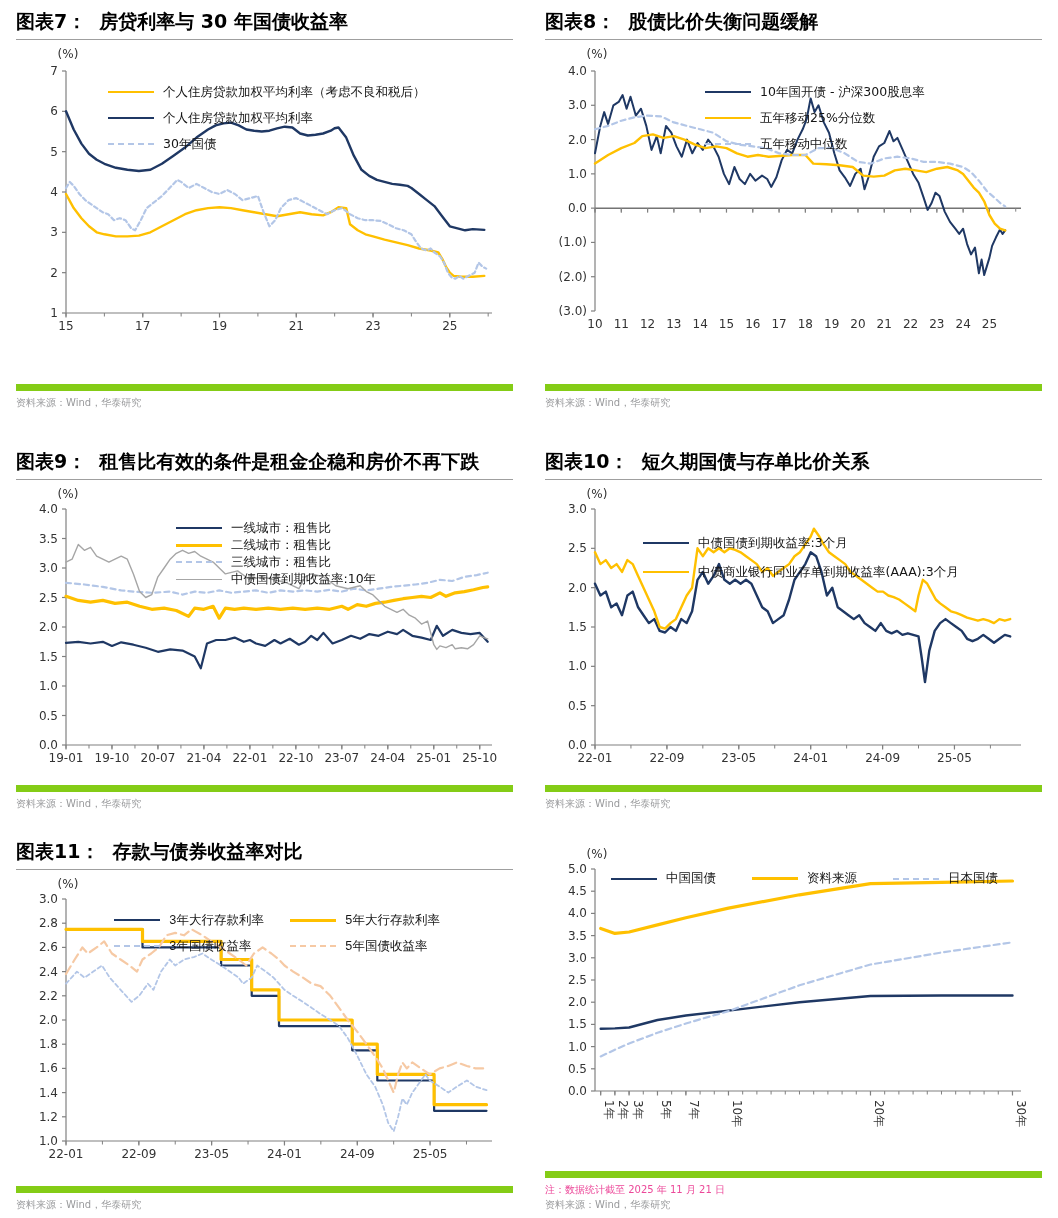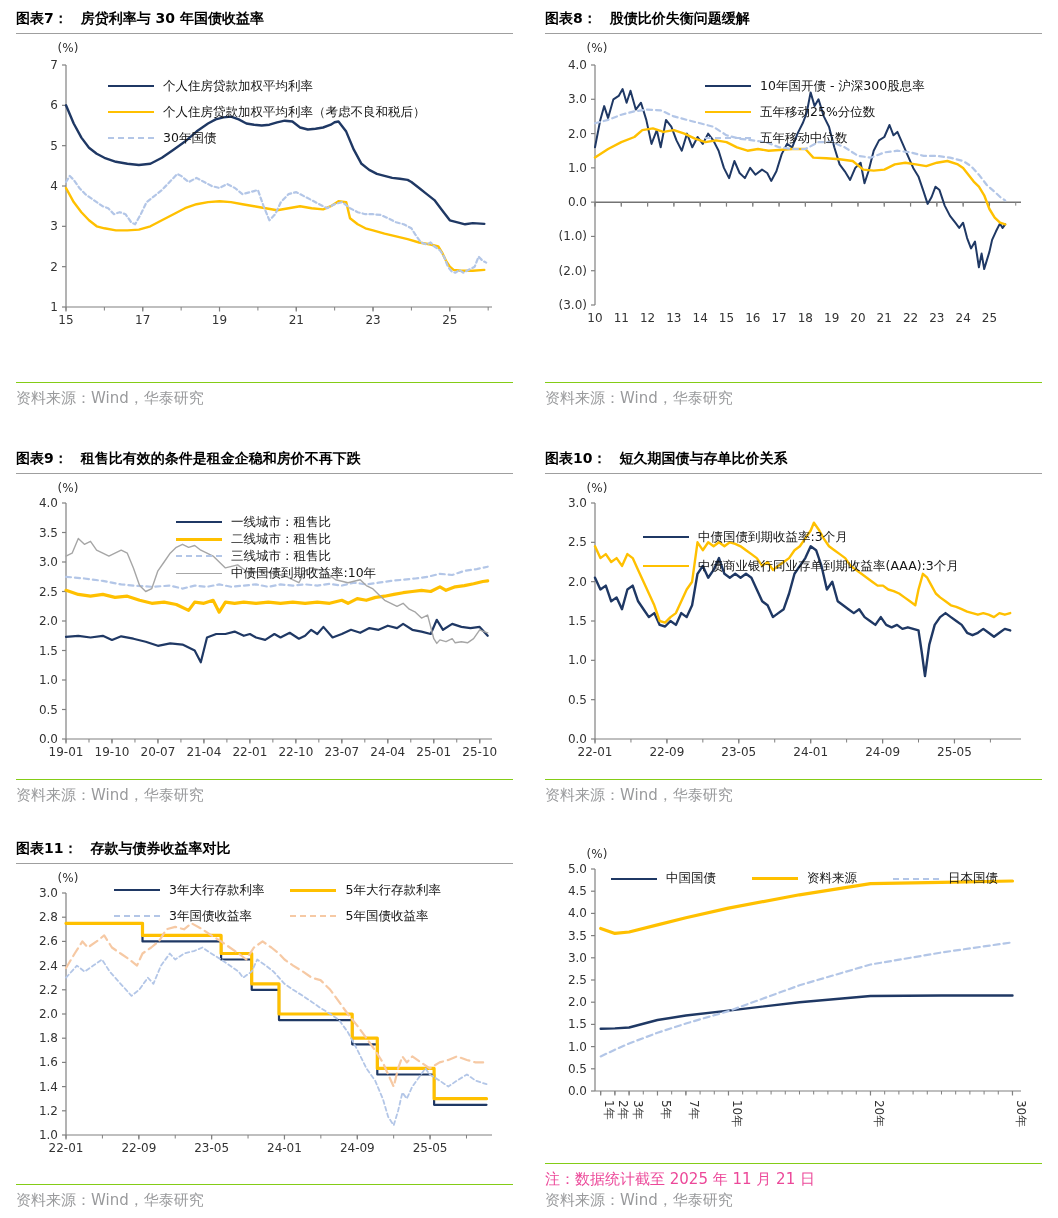--- a/index.html
+++ b/index.html
@@ -2,53 +2,53 @@
 <html><head>
 <meta charset="utf-8">
 <style>
   html,body{margin:0;padding:0;background:#ffffff;}
   body{width:1058px;height:1218px;font-family:"DejaVu Sans","Liberation Sans",sans-serif;color:#111;}
   .grid{display:grid;grid-template-columns:529px 529px;grid-template-rows:440px 390px 388px;width:1058px;height:1218px;}
   .fig{box-sizing:border-box;padding:10px 16px 30px 16px;display:flex;flex-direction:column;position:relative;overflow:hidden;}
   .fig:nth-child(3),.fig:nth-child(4){padding-bottom:24px;}
   .fig:nth-child(5),.fig:nth-child(6){padding-bottom:6px;}
   .fig-header{border-bottom:1.5px solid #9f9f9f;padding-bottom:5px;}
-  .fig-header h3{margin:0;font-size:14px;font-weight:700;color:#000;line-height:1.25;}
+  .fig-header h3{margin:0;font-size:19px;font-weight:700;color:#000;line-height:1.25;}
   .fig-title-prefix{margin-right:13px;}
   .chart-wrap{position:relative;flex:0 0 auto;}
   .chart-wrap svg{display:block;margin-top:5px;}
   .tick{font-size:12px;fill:#333;}
   .unit{fill:#333;}
   .legend{position:absolute;display:flex;flex-direction:column;gap:9px;z-index:2;}
   .legend.grid2{display:grid;grid-template-columns:auto auto;column-gap:26px;row-gap:9px;}
   .legend.row{flex-direction:row;gap:36px;}
   .legend-item{display:flex;align-items:center;gap:9px;white-space:nowrap;}
   .swatch{width:46px;height:0;display:inline-block;flex:0 0 auto;}
   .legend-label{font-size:12.5px;color:#151515;}
-  .fig-footer{margin-top:auto;border-top:1px solid #84cc16;padding-top:5px;font-size:15px;color:#999a9c;line-height:1.45;}
+  .fig-footer{margin-top:auto;border-top:7px solid #84cc16;padding-top:5px;font-size:10px;color:#999a9c;line-height:1.45;}
   .note-line{color:#ec4899;}
 </style>
 </head>
 <body>
 
 <div class="grid">
 
   <section class="fig">
     <header class="fig-header">
       <h3><span class="fig-title-prefix">图表7：</span><span>房贷利率与 30 年国债收益率</span></h3>
     </header>
     <div class="chart-wrap">
       <div class="legend" style="left:92px;top:44px;">
           <div class="legend-item">
+            <span class="swatch" style="border-top: 2.4px solid rgb(255, 192, 0);"></span>
+            <span class="legend-label">个人住房贷款加权平均利率（考虑不良和税后）</span>
+          </div>
+          <div class="legend-item">
             <span class="swatch" style="border-top: 2.4px solid rgb(31, 56, 100);"></span>
             <span class="legend-label">个人住房贷款加权平均利率</span>
-          </div>
-          <div class="legend-item">
-            <span class="swatch" style="border-top: 2.4px solid rgb(255, 192, 0);"></span>
-            <span class="legend-label">个人住房贷款加权平均利率（考虑不良和税后）</span>
           </div>
           <div class="legend-item">
             <span class="swatch" style="border-top: 2.2px dashed rgb(179, 198, 231);"></span>
             <span class="legend-label">30年国债</span>
           </div>
         </div>
       <svg viewBox="0 0 500 310" width="500" height="310">
           <line x1="50" y1="26" x2="50" y2="268" stroke="#808080" stroke-width="1.2"></line>
           <line x1="46" y1="268" x2="50" y2="268" stroke="#808080" stroke-width="1.2"></line>
           <text x="42" y="272" text-anchor="end" class="tick">1</text>
@@ -357,21 +357,21 @@
     <footer class="fig-footer">
       <div>资料来源：Wind，华泰研究</div>
     </footer>
   </section>
 
   <section class="fig">
     <header class="fig-header">
       <h3><span class="fig-title-prefix">图表11：</span><span>存款与债券收益率对比</span></h3>
     </header>
     <div class="chart-wrap">
-      <div class="legend grid2" style="left:98px;top:18px;">
+      <div class="legend grid2" style="left:98px;top:42px;font-family:Liberation Mono, monospace;">
           <div class="legend-item">
             <span class="swatch" style="border-top: 2.4px solid rgb(31, 56, 100);"></span>
             <span class="legend-label">3年大行存款利率</span>
           </div>
           <div class="legend-item">
             <span class="swatch" style="border-top: 3.4px solid rgb(255, 192, 0);"></span>
             <span class="legend-label">5年大行存款利率</span>
           </div>
           <div class="legend-item">
             <span class="swatch" style="border-top: 2.2px dashed rgb(179, 198, 231);"></span>

